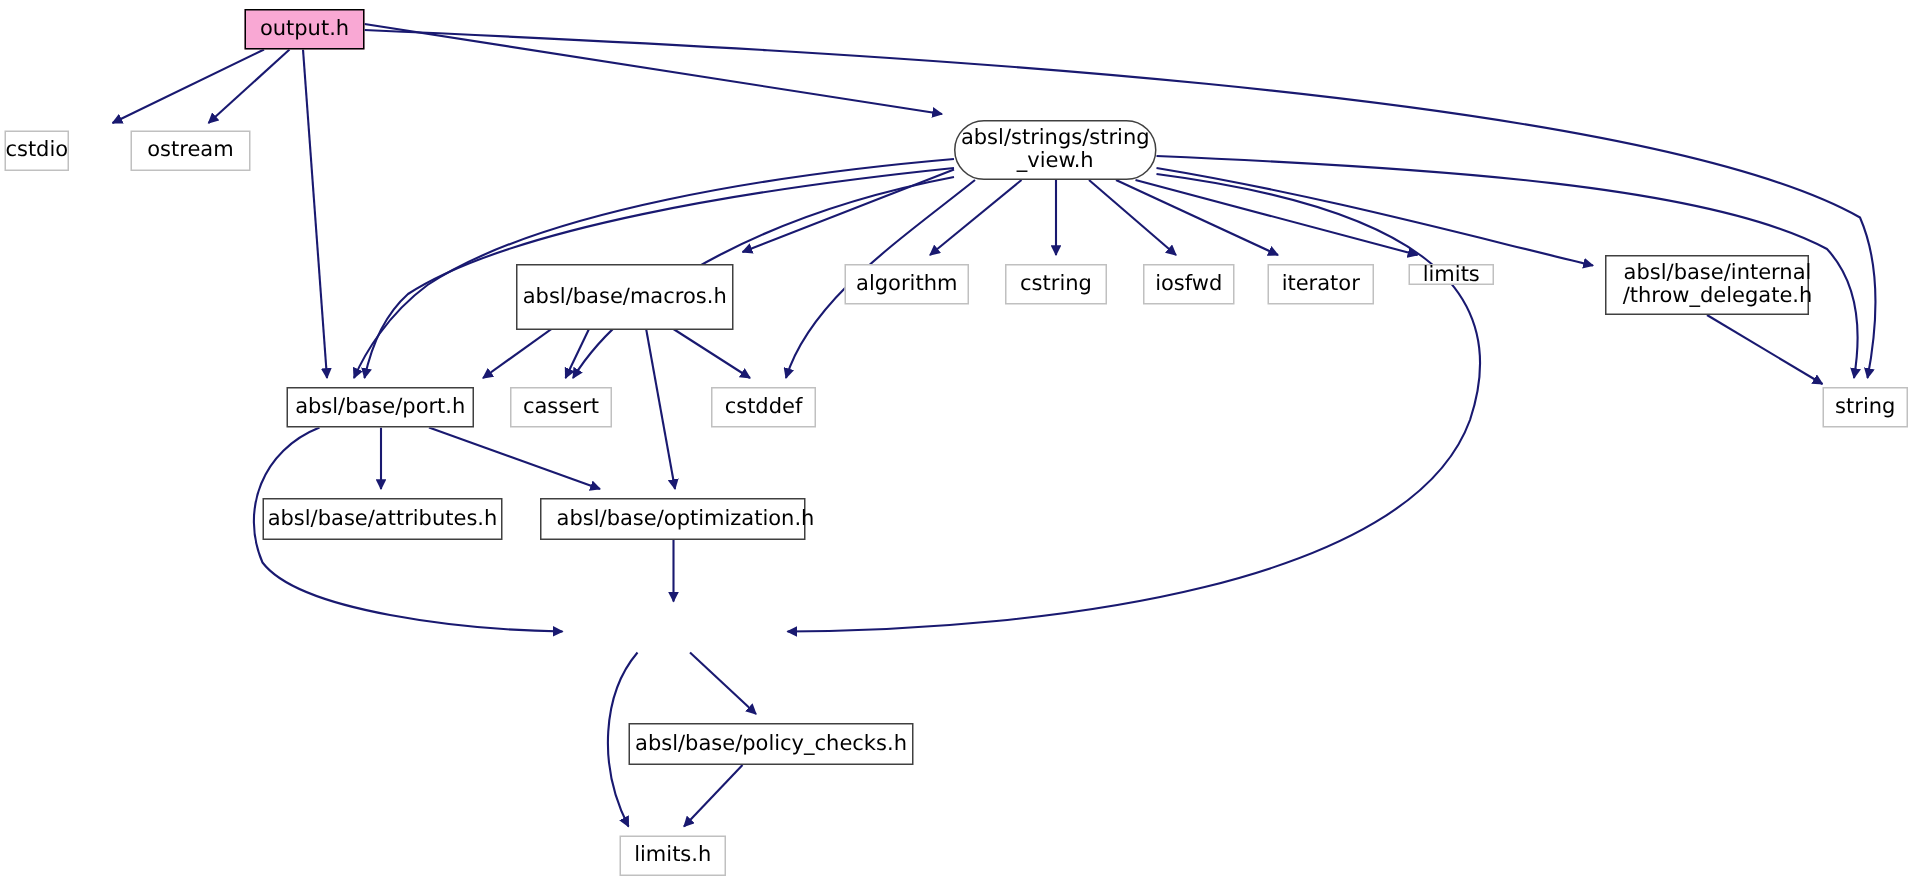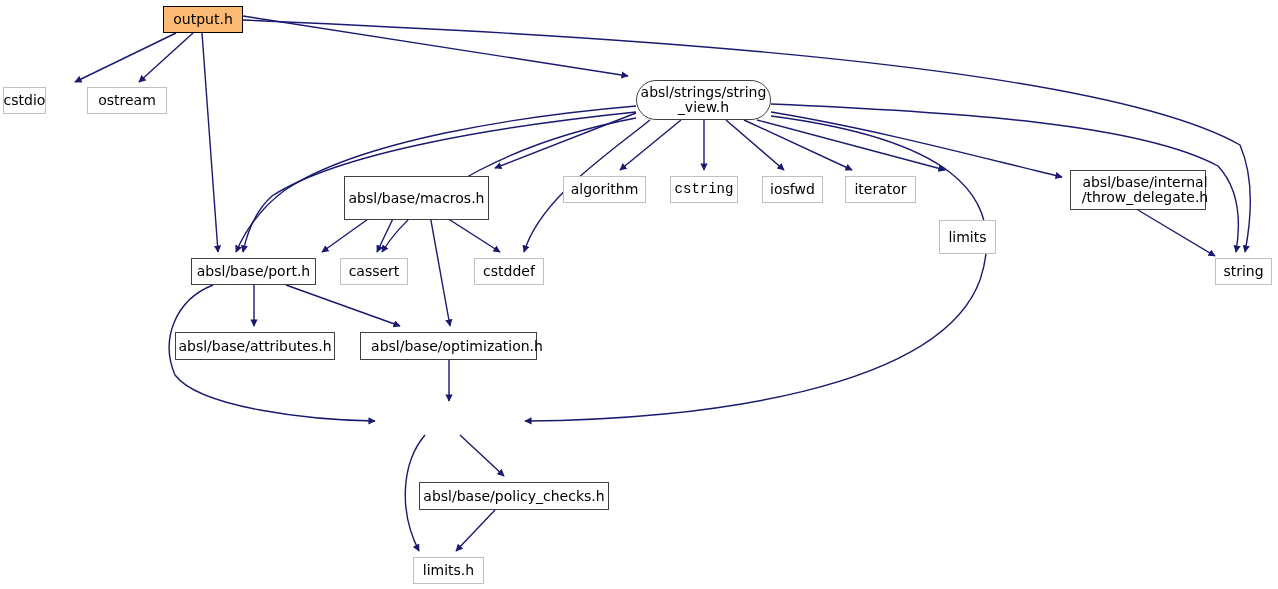--- a/index.html
+++ b/index.html
@@ -41,21 +41,21 @@
     z-index: 5;
   }
   .node.sys {
     border: 1px solid #c0c0c0;
   }
   .node.lib {
     border: 1px solid #404040;
   }
   .node.root {
     border: 1px solid #000000;
-    background: #fdba74;
+    background: #f9a8d4;
   }
 </style>
 </head>
 <body>
 
 <div id="graph">
   <svg class="edges" viewBox="0 0 1278 589" xmlns="http://www.w3.org/2000/svg">
     <defs>
       <marker id="arrow" viewBox="0 0 10 10" refX="9" refY="5" markerWidth="5.2" markerHeight="5.2" orient="auto-start-reverse">
         <path d="M 0 0 L 10 5 L 0 10 z" fill="#191970"></path>
@@ -124,24 +124,24 @@
     </g>
   </svg>
 
   <div class="node root" style="left:163px; top:6px;   width:80px;  height:27px;">output.h</div>
   <div class="node sys" style="left:3px;   top:87px;  width:43px;  height:27px;">cstdio</div>
   <div class="node sys" style="left:87px;  top:87px;  width:80px;  height:27px;">ostream</div>
   <div class="node lib" style="left:636px; top:80px;  width:135px; height:40px;border-radius:20px;">absl/strings/string
 _view.h</div>
   <div class="node lib" style="left:344px; top:176px; width:145px; height:44px;">absl/base/macros.h</div>
   <div class="node sys" style="left:563px; top:176px; width:83px;  height:27px;">algorithm</div>
-  <div class="node sys" style="left:670px; top:176px; width:68px;  height:27px;font-family:Liberation Mono, monospace;">cstring</div>
+  <div class="node sys" style="left:670px; top:176px; width:68px;  height:27px;">cstring</div>
   <div class="node sys" style="left:762px; top:176px; width:61px;  height:27px;">iosfwd</div>
   <div class="node sys" style="left:845px; top:176px; width:71px;  height:27px;">iterator</div>
-  <div class="node sys" style="left:939px; top:176px; width:57px;  height:34px;margin-top:44px;">limits</div>
+  <div class="node sys" style="left:939px; top:176px; width:57px;  height:14px;">limits</div>
   <div class="node lib" style="left:1070px;top:170px; width:136px; height:40px;padding-left:14px;">absl/base/internal
 /throw_delegate.h</div>
   <div class="node lib" style="left:191px; top:258px; width:125px; height:27px;">absl/base/port.h</div>
   <div class="node sys" style="left:340px; top:258px; width:68px;  height:27px;">cassert</div>
   <div class="node sys" style="left:474px; top:258px; width:70px;  height:27px;">cstddef</div>
   <div class="node sys" style="left:1215px;top:258px; width:57px;  height:27px;">string</div>
   <div class="node lib" style="left:175px; top:332px; width:160px; height:28px;">absl/base/attributes.h</div>
   <div class="node lib" style="left:360px; top:332px; width:177px; height:28px;padding-left:17px;">absl/base/optimization.h</div>
   <div class="node lib" style="left:419px; top:482px; width:190px; height:28px;">absl/base/policy_checks.h</div>
   <div class="node sys" style="left:413px; top:557px; width:71px;  height:27px;">limits.h</div>

